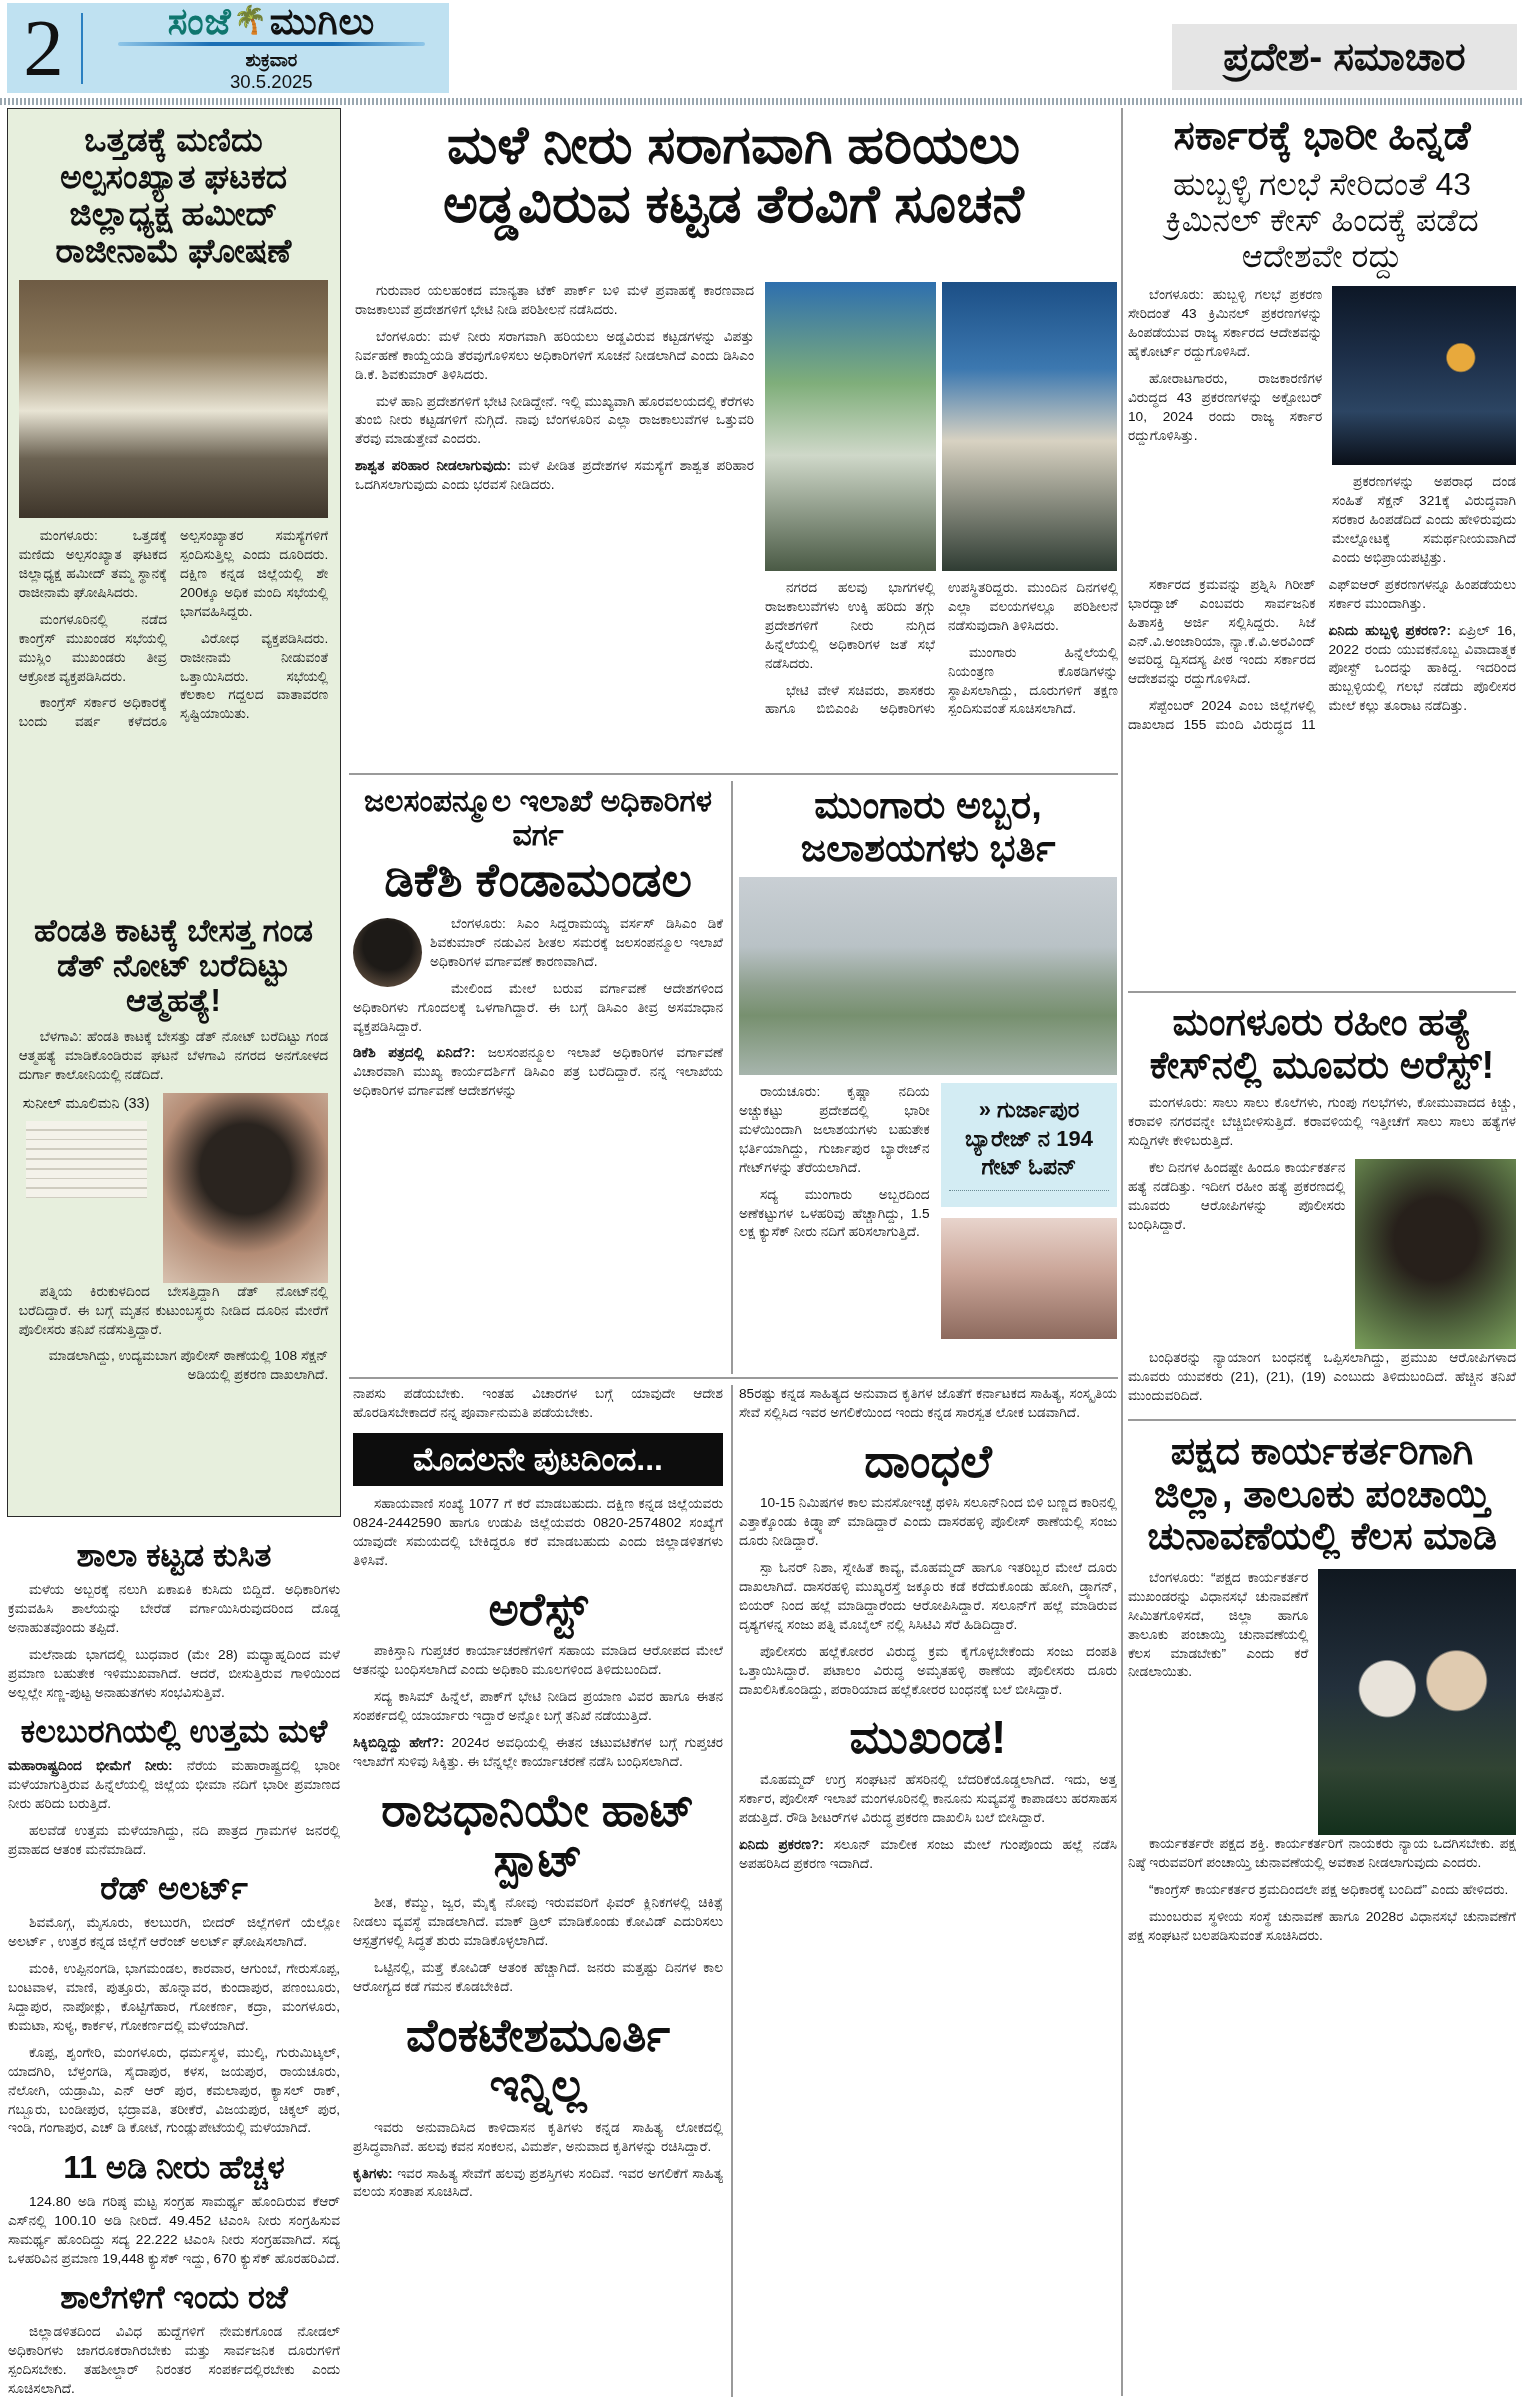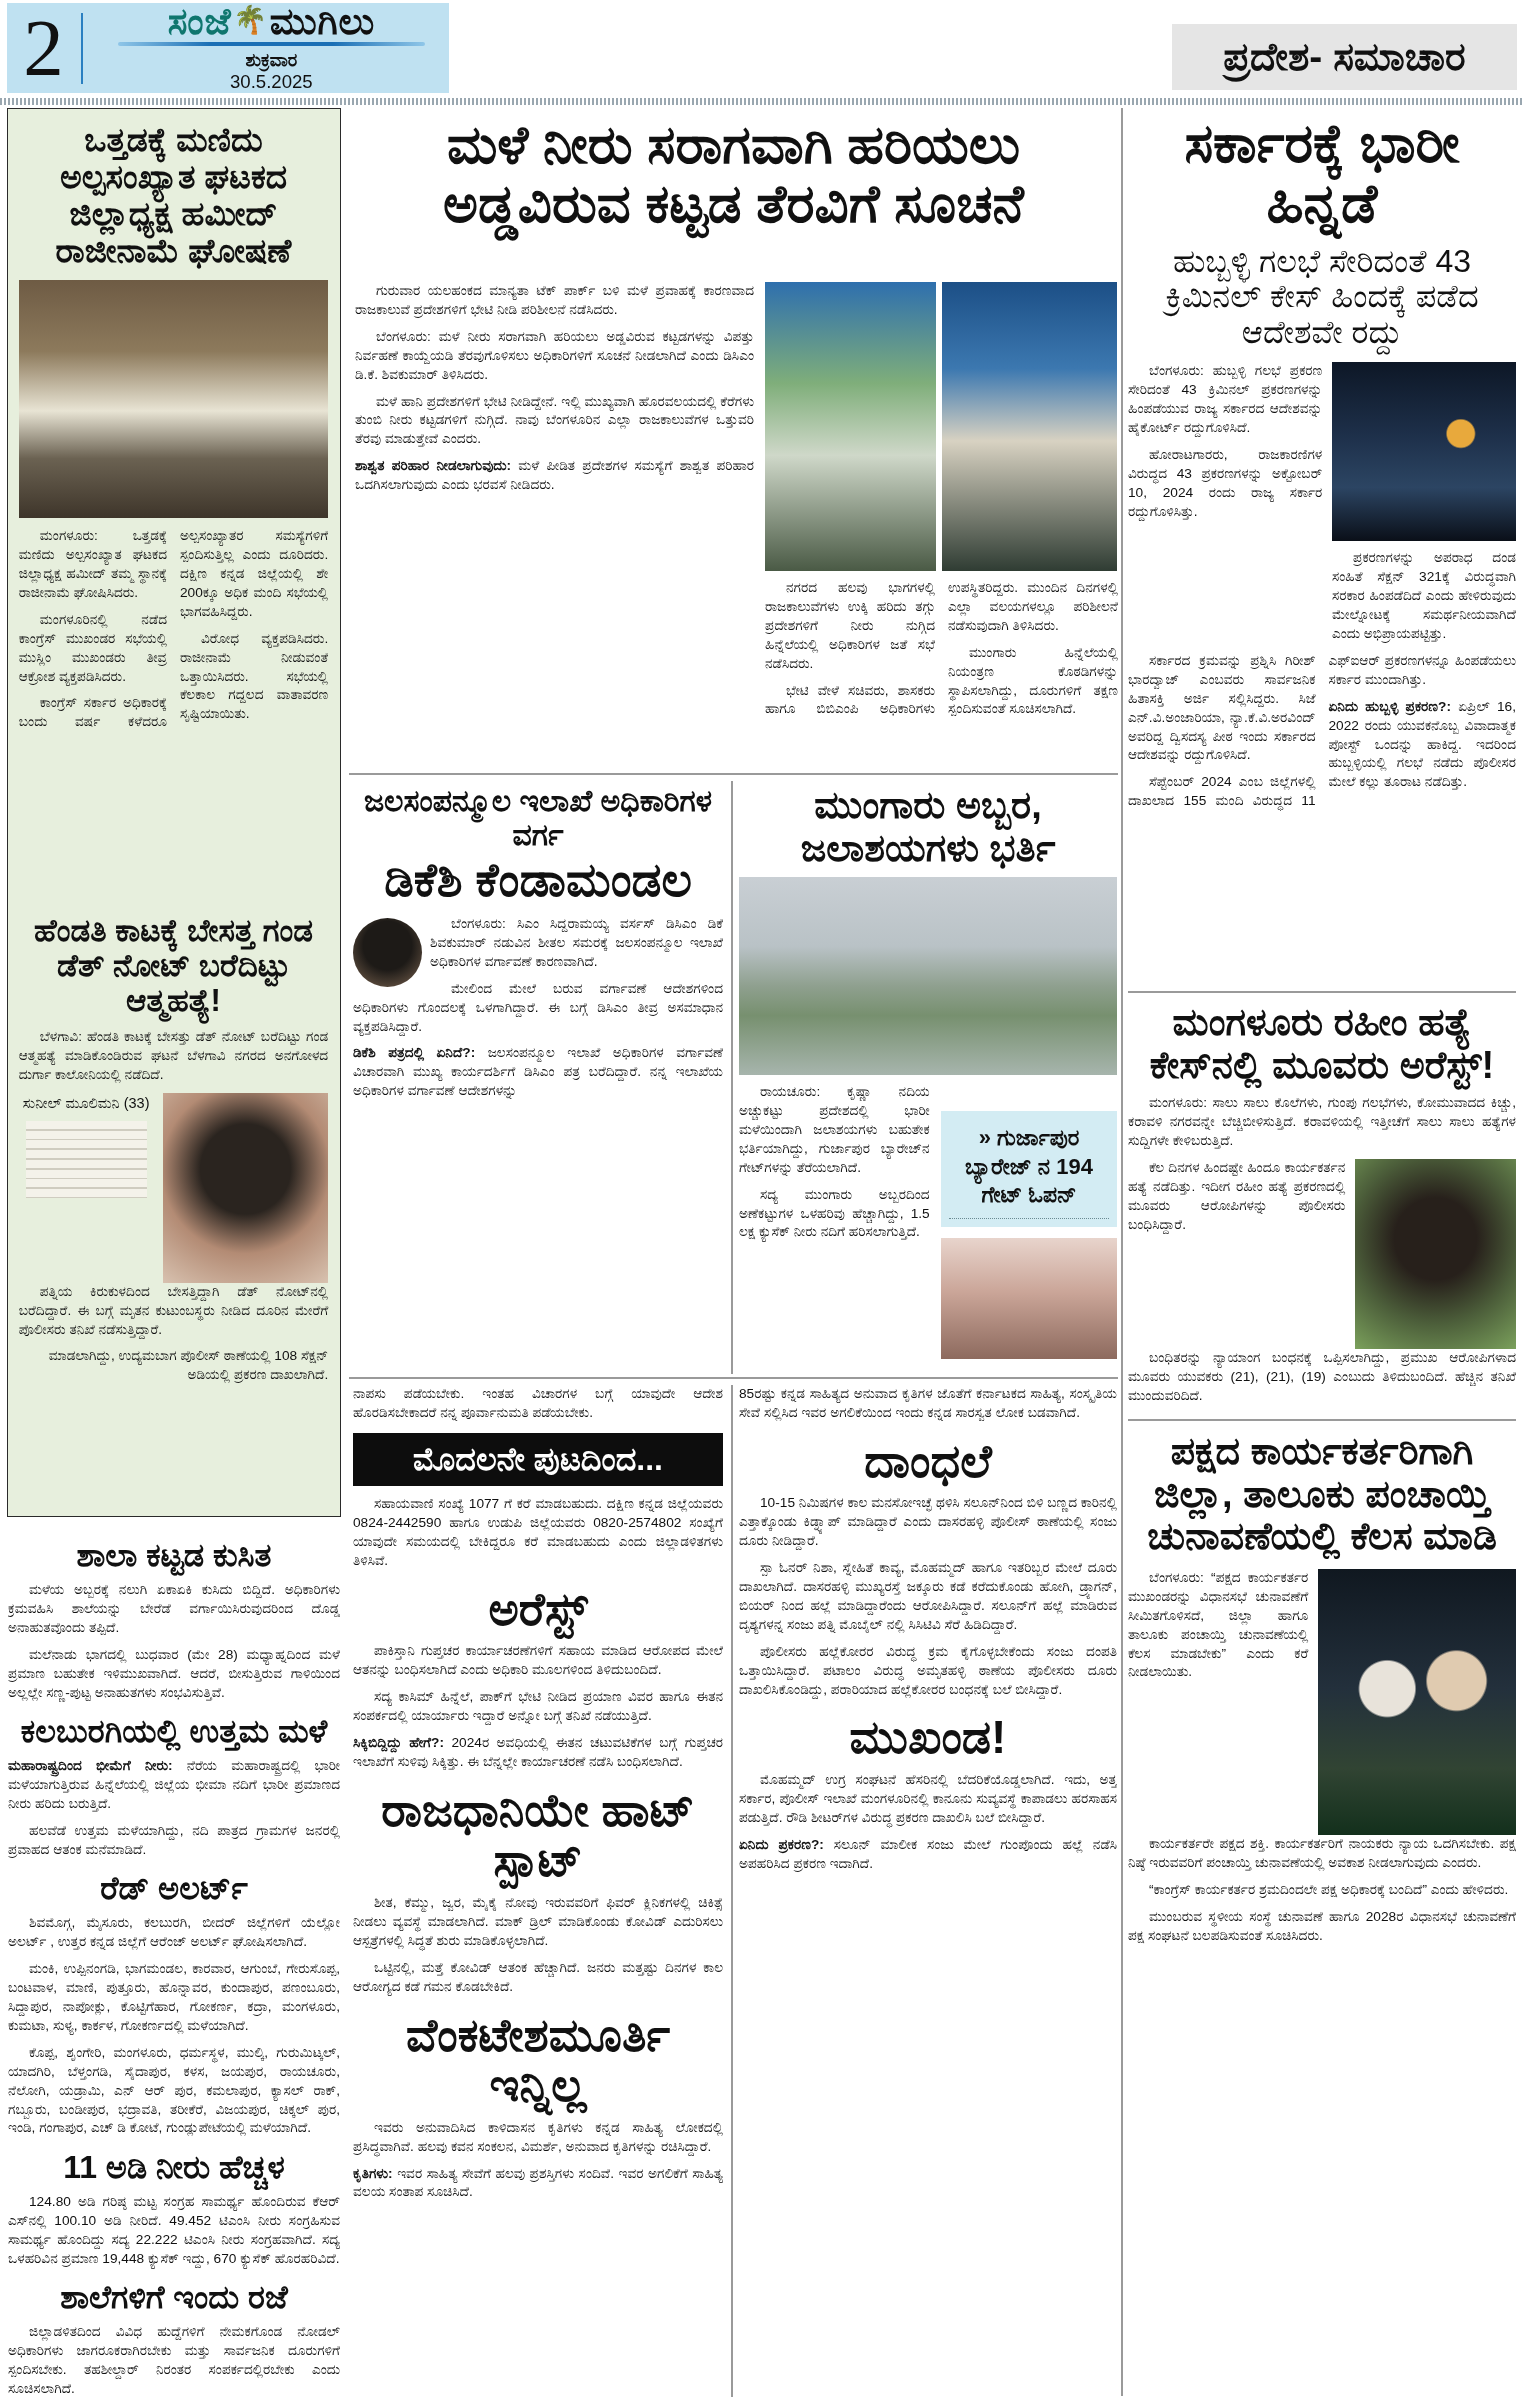--- a/index.html
+++ b/index.html
@@ -38,21 +38,21 @@
   .ph.portrait{background:radial-gradient(circle at 50% 42%,#27201b 0 30%,#4c5e3a 62%,#7ba15c 100%);}
   .ph.portrait2{background:radial-gradient(circle at 50% 40%,#2a241f 0 32%,#b38b74 60%,#d8c2b0 100%);}
   .ph.garland{background:radial-gradient(circle at 35% 45%,#e8e3da 0 14%,transparent 15%),radial-gradient(circle at 70% 42%,#e0cbb0 0 14%,transparent 15%),linear-gradient(180deg,#101820 0%,#23303c 45%,#314433 75%,#13301c 100%);}
   .ph.note{background:repeating-linear-gradient(180deg,#f4f2ea 0 8px,#cfccc0 8px 9.7px);}
   .ph.circle{border-radius:50%;background:radial-gradient(circle at 50% 40%,#1d1a17 0 45%,#5a4a3c 80%,#8a796a 100%);}
   .ph.pink{background:linear-gradient(180deg,#e8d4cc 0%,#caa598 45%,#8d6a5e 100%);}
   
   .green-box{position:absolute;left:6.5px;top:108px;width:334px;height:1409px;background:#e7efdd;border:1.6px solid #2a2a2a;box-sizing:border-box;padding:13px 11.3px;overflow:hidden;}
   .green-box .hd1{font-size:33px;}
   .two-col{column-count:2;column-gap:13px;}
-  .callout{background:#d3ecf3;padding:13px 8px 8px 8px;text-align:center;font-weight:bold;font-size:22px;line-height:1.3;margin-top:28px;}
+  .callout{background:#d3ecf3;padding:13px 8px 16px 8px;text-align:center;font-weight:bold;font-size:22px;line-height:1.3;}
   .callout .dots{border-bottom:1.6px dotted #6a8a92;display:block;margin-top:8px;}
   .banner-black{background:#0d0d0d;color:#fff;font-size:32px;font-weight:bold;text-align:center;padding:8px 12px;margin:9.7px 0;}
   .mid-h{font-size:46px;font-weight:bold;text-align:center;margin:13px 0 8px 0;line-height:1.1;}
   .abs{position:absolute;}
   .of{overflow:hidden;}
 </style>
 </head>
 <body>
 
 <div class="page">
@@ -186,21 +186,21 @@
     <p class="p">ಮಂಕಿ, ಉಪ್ಪಿನಂಗಡಿ, ಭಾಗಮಂಡಲ, ಕಾರವಾರ, ಆಗುಂಬೆ, ಗೇರುಸೊಪ್ಪ, ಬಂಟವಾಳ, ಮಾಣಿ, ಪುತ್ತೂರು, ಹೊನ್ನಾವರ, ಕುಂದಾಪುರ, ಪಣಂಬೂರು, ಸಿದ್ದಾಪುರ, ನಾಪೋಕ್ಲು, ಕೊಟ್ಟಿಗೆಹಾರ, ಗೋಕರ್ಣ, ಕದ್ರಾ, ಮಂಗಳೂರು, ಕುಮಟಾ, ಸುಳ್ಯ, ಕಾರ್ಕಳ, ಗೋಕರ್ಣದಲ್ಲಿ ಮಳೆಯಾಗಿದೆ.</p>
     <p class="p">ಕೊಪ್ಪ, ಶೃಂಗೇರಿ, ಮಂಗಳೂರು, ಧರ್ಮಸ್ಥಳ, ಮುಲ್ಕಿ, ಗುರುಮಿಟ್ಕಲ್, ಯಾದಗಿರಿ, ಬೆಳ್ತಂಗಡಿ, ಸೈದಾಪುರ, ಕಳಸ, ಜಯಪುರ, ರಾಯಚೂರು, ನೆಲೋಗಿ, ಯಡ್ರಾಮಿ, ಎನ್ ಆರ್ ಪುರ, ಕಮಲಾಪುರ, ಕ್ಯಾಸಲ್ ರಾಕ್, ಗಬ್ಬೂರು, ಬಂಡೀಪುರ, ಭದ್ರಾವತಿ, ತರೀಕೆರೆ, ವಿಜಯಪುರ, ಚಿಕ್ಕಲ್ ಪುರ, ಇಂಡಿ, ಗಂಗಾಪುರ, ಎಚ್ ಡಿ ಕೋಟೆ, ಗುಂಡ್ಲುಪೇಟೆಯಲ್ಲಿ ಮಳೆಯಾಗಿದೆ.</p>
     <div class="brief-h">11 ಅಡಿ ನೀರು ಹೆಚ್ಚಳ</div>
     <p class="p">124.80 ಅಡಿ ಗರಿಷ್ಠ ಮಟ್ಟ ಸಂಗ್ರಹ ಸಾಮರ್ಥ್ಯ ಹೊಂದಿರುವ ಕೆಆರ್ ಎಸ್‌ನಲ್ಲಿ 100.10 ಅಡಿ ನೀರಿದೆ. 49.452 ಟಿಎಂಸಿ ನೀರು ಸಂಗ್ರಹಿಸುವ ಸಾಮರ್ಥ್ಯ ಹೊಂದಿದ್ದು ಸದ್ಯ 22.222 ಟಿಎಂಸಿ ನೀರು ಸಂಗ್ರಹವಾಗಿದೆ. ಸದ್ಯ ಒಳಹರಿವಿನ ಪ್ರಮಾಣ 19,448 ಕ್ಯುಸೆಕ್ ಇದ್ದು, 670 ಕ್ಯುಸೆಕ್ ಹೊರಹರಿವಿದೆ.</p>
     <div class="brief-h">ಶಾಲೆಗಳಿಗೆ ಇಂದು ರಜೆ</div>
     <p class="p">ಜಿಲ್ಲಾಡಳಿತದಿಂದ ವಿವಿಧ ಹುದ್ದೆಗಳಿಗೆ ನೇಮಕಗೊಂಡ ನೋಡಲ್ ಅಧಿಕಾರಿಗಳು ಜಾಗರೂಕರಾಗಿರಬೇಕು ಮತ್ತು ಸಾರ್ವಜನಿಕ ದೂರುಗಳಿಗೆ ಸ್ಪಂದಿಸಬೇಕು. ತಹಶೀಲ್ದಾರ್ ನಿರಂತರ ಸಂಪರ್ಕದಲ್ಲಿರಬೇಕು ಎಂದು ಸೂಚಿಸಲಾಗಿದೆ.</p>
 
   </div>
 
   <div class="abs of" style="left:1128px;top:113px;width:388px;height:873px;">
-    <div class="hd-c" style="font-size:54px;">ಸರ್ಕಾರಕ್ಕೆ ಭಾರೀ ಹಿನ್ನಡೆ</div>
+    <div class="hd-c" style="font-size:40px;">ಸರ್ಕಾರಕ್ಕೆ ಭಾರೀ ಹಿನ್ನಡೆ</div>
     <div class="hd-c" style="font-size:32px;font-weight:normal;margin:9.7px 8px 11.3px 8px;">ಹುಬ್ಬಳ್ಳಿ ಗಲಭೆ ಸೇರಿದಂತೆ 43 ಕ್ರಿಮಿನಲ್ ಕೇಸ್ ಹಿಂದಕ್ಕೆ ಪಡೆದ ಆದೇಶವೇ ರದ್ದು</div>
     <div style="display:flex;gap:9.7px;">
       <div style="flex:1;">
         <p class="p">ಬೆಂಗಳೂರು: ಹುಬ್ಬಳ್ಳಿ ಗಲಭೆ ಪ್ರಕರಣ ಸೇರಿದಂತೆ 43 ಕ್ರಿಮಿನಲ್ ಪ್ರಕರಣಗಳನ್ನು ಹಿಂಪಡೆಯುವ ರಾಜ್ಯ ಸರ್ಕಾರದ ಆದೇಶವನ್ನು ಹೈಕೋರ್ಟ್ ರದ್ದುಗೊಳಿಸಿದೆ.</p>
         <p class="p">ಹೋರಾಟಗಾರರು, ರಾಜಕಾರಣಿಗಳ ವಿರುದ್ಧದ 43 ಪ್ರಕರಣಗಳನ್ನು ಅಕ್ಟೋಬರ್ 10, 2024 ರಂದು ರಾಜ್ಯ ಸರ್ಕಾರ ರದ್ದುಗೊಳಿಸಿತ್ತು.</p>
       </div>
       <div style="width:184px;">
         <div class="ph night" style="width:100%;height:179px;"></div>
         <p class="p" style="margin-top:8px;">ಪ್ರಕರಣಗಳನ್ನು ಅಪರಾಧ ದಂಡ ಸಂಹಿತೆ ಸೆಕ್ಷನ್ 321ಕ್ಕೆ ವಿರುದ್ಧವಾಗಿ ಸರಕಾರ ಹಿಂಪಡೆದಿದೆ ಎಂದು ಹೇಳಿರುವುದು ಮೇಲ್ನೋಟಕ್ಕೆ ಸಮರ್ಥನೀಯವಾಗಿದೆ ಎಂದು ಅಭಿಪ್ರಾಯಪಟ್ಟಿತ್ತು.</p>
       </div>

